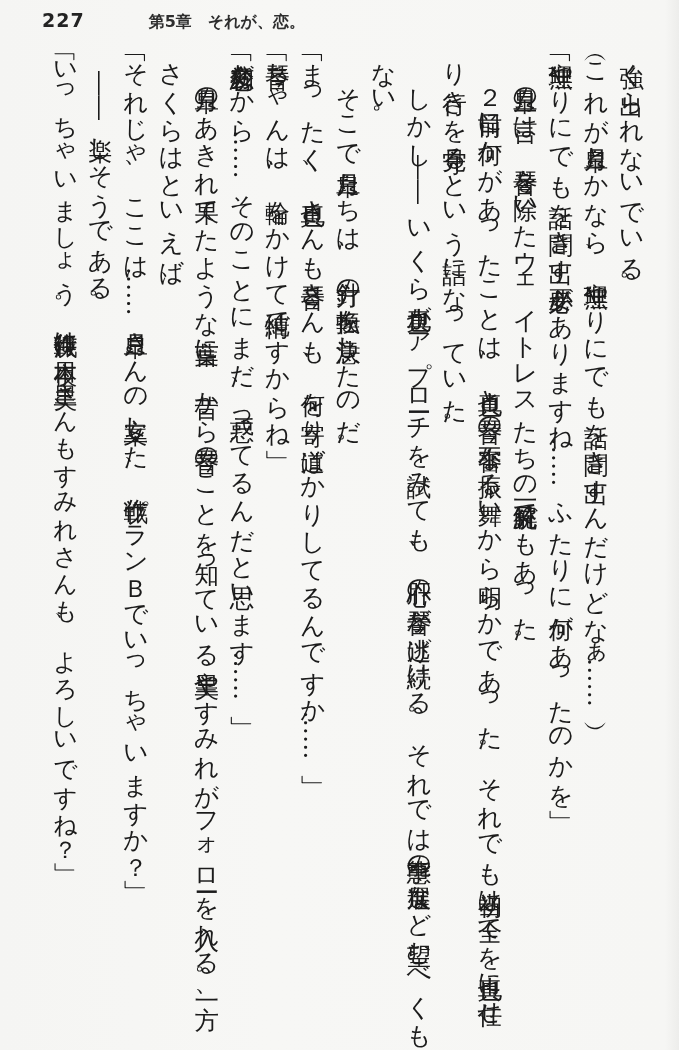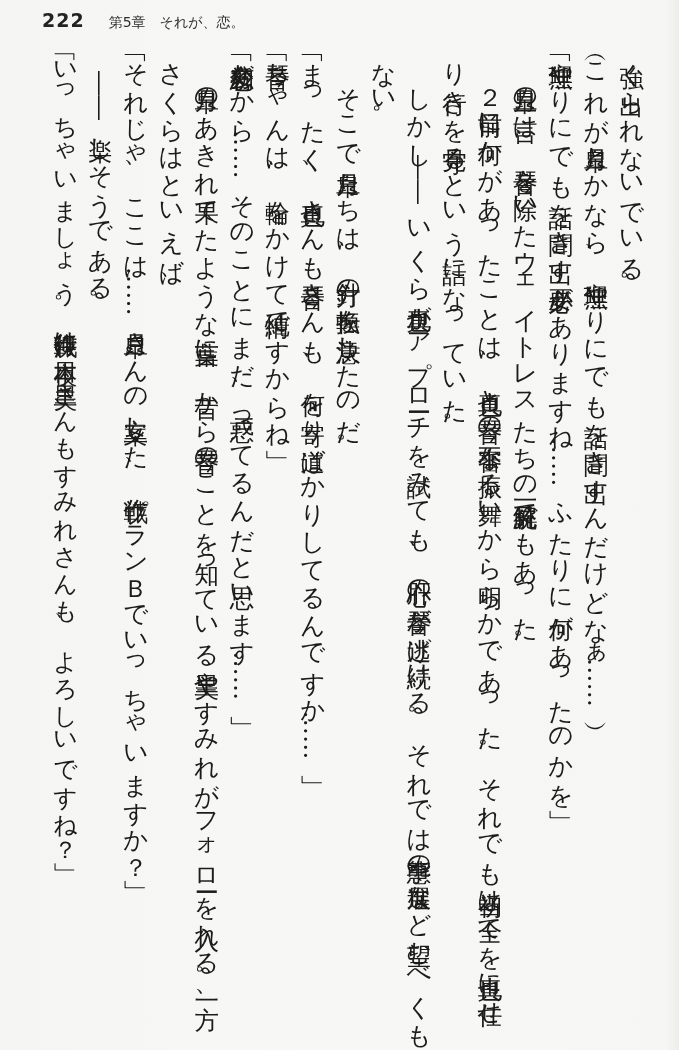--- a/index.html
+++ b/index.html
@@ -28,23 +28,24 @@
     font-family: "DejaVu Sans", "Liberation Sans", sans-serif;
     color: #232323;
     white-space: nowrap;
   }
   .page-number {
     font-size: 19px;
     font-weight: bold;
     letter-spacing: 1px;
   }
   .chapter-title {
-    font-size: 14px;
-    font-weight: normal;
+    font-size: 16px;
+    font-weight: bold;
     color: #2e2e2e;
+    margin-left: 40px;
   }
   .body-text {
     position: absolute;
     top: 46px;
     right: 30px;
     height: 992px;
     width: 614px;
     writing-mode: vertical-rl;
     text-orientation: mixed;
     font-family: "DejaVu Serif", "Liberation Serif", serif;
@@ -64,21 +65,21 @@
   .body-text p.squeeze {
     font-size: 23.8px;
   }
 </style>
 </head>
 <body>
 
 <div class="page">
 
   <div class="page-header">
-    <span class="page-number">222</span>
+    <span class="page-number">227</span>
     <span class="chapter-title">第5章　それが、恋。</span>
   </div>
 
   <div class="body-text">
     <p>強く出られないでいる。</p>
     <p>（これが皐月とかなら、無理やりにでも話を聞き出すんだけどなぁ……）</p>
     <p>「無理やりにでも話を聞き出す必要がありますね……ふたりに何があったのかを」</p>
     <p class="indent">皐月の一言は、琴音を除いたウェイトレスたちの統一見解でもあった。</p>
     <p class="indent">２日前に何かがあったことは、真也と琴音の不審な振る舞いから明らかであった。それでも当初は全てを真也に任せ、成り行きを見守るという話になっていた。</p>
     <p class="indent">しかし――いくら真也がアプローチを試みても、肝心の琴音が逃げ続ける。それでは事態の進展など望むべくもない。</p>

